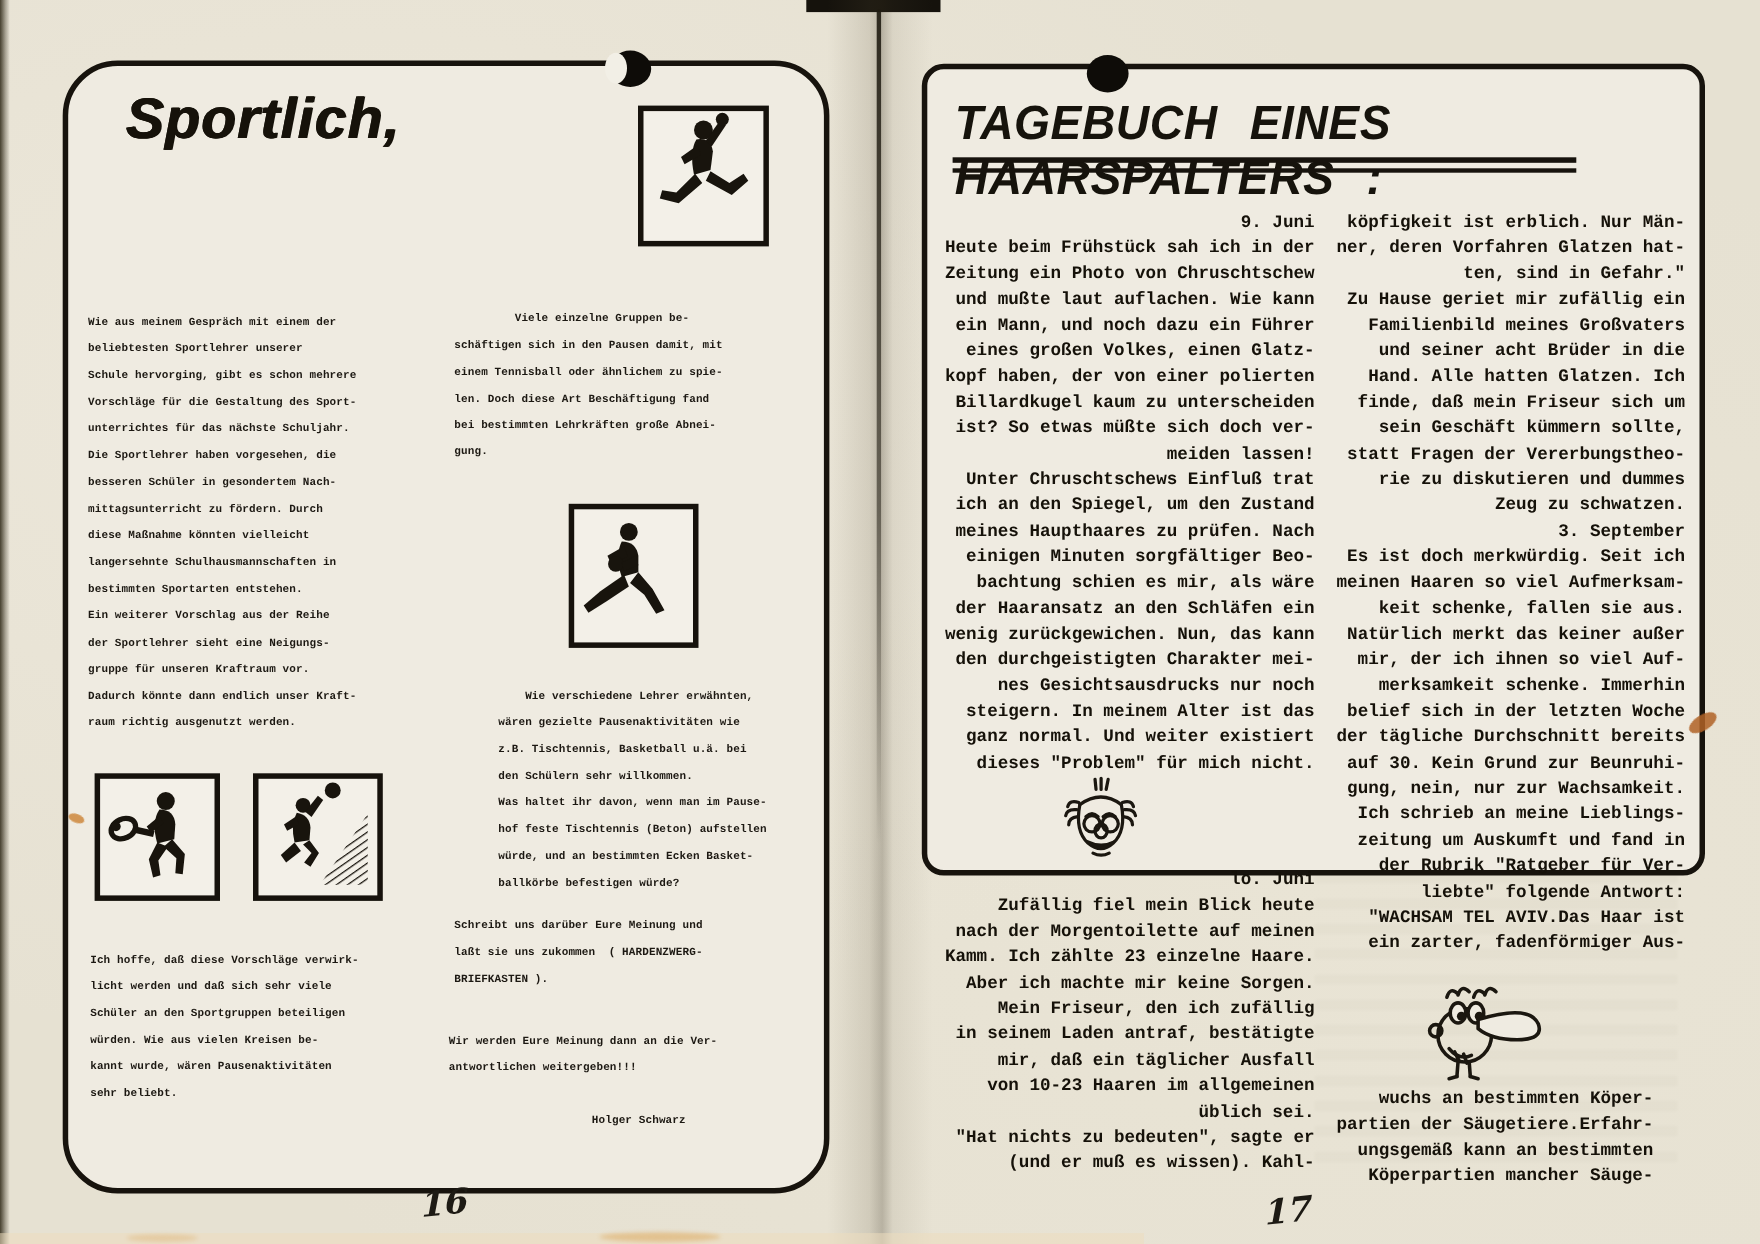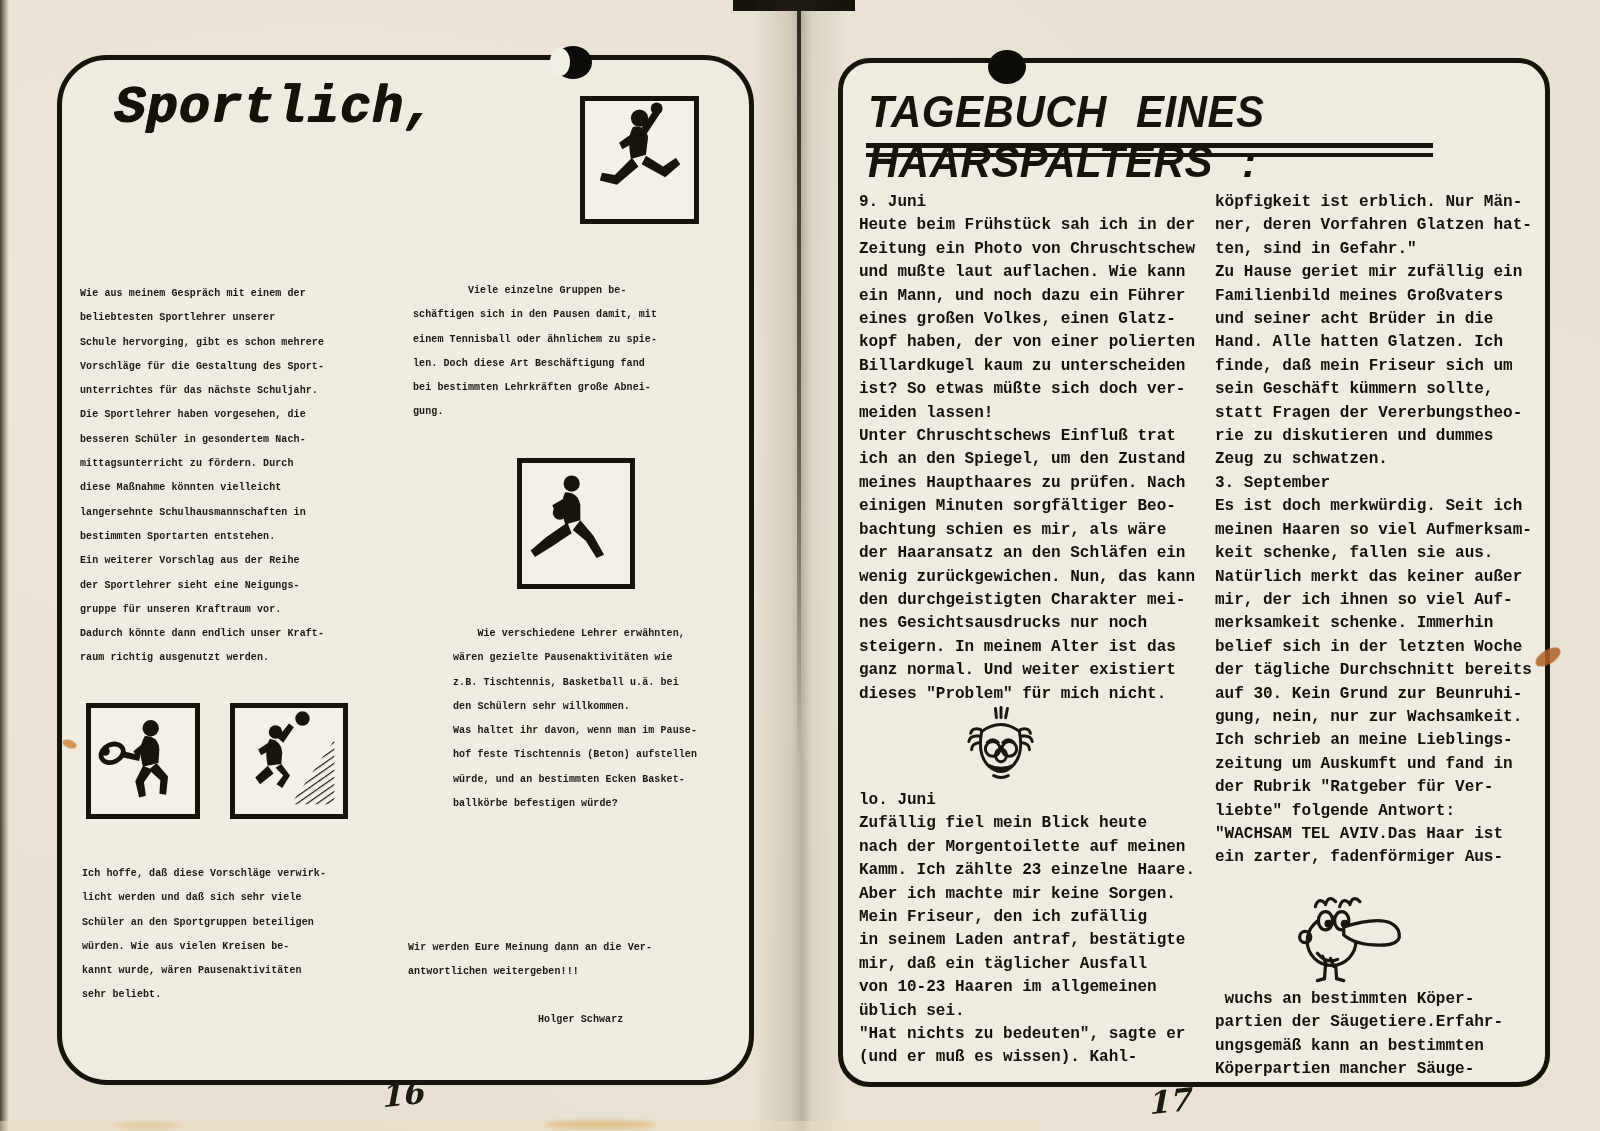--- a/index.html
+++ b/index.html
@@ -13,35 +13,35 @@
         background:linear-gradient(90deg,#46402f 0%,rgba(70,64,47,.4) 55%,rgba(70,64,47,0) 100%);}
   .top-black{position:absolute;left:733px;top:0;width:122px;height:11px;background:#15120c;filter:blur(.5px);}
   .gutter-shadow{position:absolute;left:752px;top:0;width:96px;height:1131px;
         background:linear-gradient(90deg,rgba(92,82,58,0) 0%,rgba(92,82,58,.16) 40%,rgba(60,52,34,.28) 52%,rgba(92,82,58,.10) 62%,rgba(92,82,58,0) 100%);}
   .gutter-line{position:absolute;left:797px;top:8px;width:4px;height:760px;
         background:linear-gradient(180deg,rgba(30,26,16,.9) 0%,rgba(30,26,16,.55) 60%,rgba(30,26,16,0) 100%);border-radius:2px;}
   .bottom-strip{position:absolute;left:0;top:1121px;width:1040px;height:10px;background:#ecdcbd;opacity:.55;}
 
   .page{position:absolute;box-sizing:border-box;border:5px solid #17130d;background:#efebe1;}
   .page-left{left:57px;top:55px;width:697px;height:1030px;border-radius:50px;}
-  .page-right{left:838px;top:58px;width:712px;height:1029px;border-radius:32px;}
+  .page-right{left:838px;top:58px;width:712px;height:738px;border-radius:20px;}
 
   .hole{position:absolute;border-radius:50%;background:#0e0c08;}
   .hole-hl{position:absolute;border-radius:50%;background:#f2efe6;}
 
-  .sport-title{position:absolute;font-family:Liberation Mono, monospace;font-style:italic;font-weight:bold;
+  .sport-title{position:absolute;font-family:Liberation Sans, sans-serif;font-style:italic;font-weight:bold;
         font-size:52px;color:#16120a;letter-spacing:1px;text-shadow:1.2px 0 0 #16120a, 0 .8px 0 #16120a;}
   .diary-title{position:absolute;font-family:"Liberation Sans", sans-serif;font-style:italic;font-weight:bold;
         font-size:42px;color:#16130c;letter-spacing:.5px;word-spacing:17px;transform:scaleY(1.04);}
   .title-rule{position:absolute;height:1px;border-top:5px solid #17130d;border-bottom:4px solid #17130d;padding-top:4px;box-sizing:content-box;}
 
   .mono-l{position:absolute;white-space:pre;font-family:"Liberation Mono","DejaVu Sans Mono",monospace;
         font-weight:700;font-size:10px;line-height:24.3px;color:#1c1812;letter-spacing:.1px;}
   .mono-r{position:absolute;white-space:pre;font-family:"Liberation Mono","DejaVu Sans Mono",monospace;
-        font-weight:700;font-size:16px;line-height:23.4px;color:#151109;}
+        font-weight:700;font-size:16px;line-height:23.4px;color:#151109;text-align:right;}
 
   .picto{position:absolute;box-sizing:border-box;border:5px solid #16120c;background:rgba(255,255,255,.25);}
   .picto svg{display:block;width:100%;height:100%;}
   .cartoon{position:absolute;}
   .cartoon svg{display:block;width:100%;height:100%;}
 
   .pageno{position:absolute;font-family:"DejaVu Serif", serif;font-style:italic;font-weight:bold;
         font-size:31px;color:#1d1a14;transform:rotate(-6deg) skewX(-6deg);}
 
   .ghost{position:absolute;background:repeating-linear-gradient(180deg,rgba(104,96,76,.55) 0 9px,rgba(104,96,76,0) 9px 23px);
@@ -160,20 +160,23 @@
     </div>
 
     <div class="mono-l" style="left:351px;top:562px;margin-left:40px;">    Wie verschiedene Lehrer erwähnten,
 wären gezielte Pausenaktivitäten wie
 z.B. Tischtennis, Basketball u.ä. bei
 den Schülern sehr willkommen.
 Was haltet ihr davon, wenn man im Pause-
 hof feste Tischtennis (Beton) aufstellen
 würde, und an bestimmten Ecken Basket-
 ballkörbe befestigen würde?</div>
+    <div class="mono-l" style="left:351px;top:771px;">Schreibt uns darüber Eure Meinung und
+laßt sie uns zukommen  ( HARDENZWERG-
+BRIEFKASTEN ).</div>
     <div class="mono-l" style="left:346px;top:876px;">Wir werden Eure Meinung dann an die Ver-
 antwortlichen weitergeben!!!</div>
     <div class="mono-l" style="left:476px;top:948px;">Holger Schwarz</div>
   </div>
 
   <div class="page page-right">
 
     <div class="hole" style="left:145px;top:-13px;width:38px;height:34px;"></div>
 
     <div class="diary-title" style="left:25px;top:26px;">TAGEBUCH EINES HAARSPALTERS :</div>

